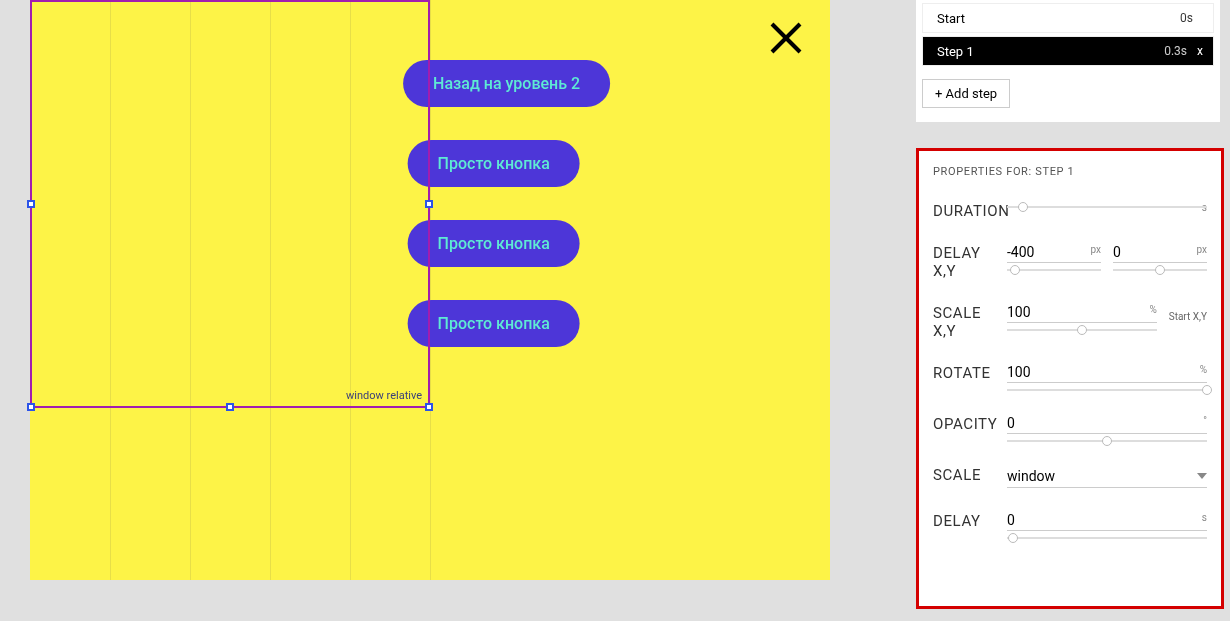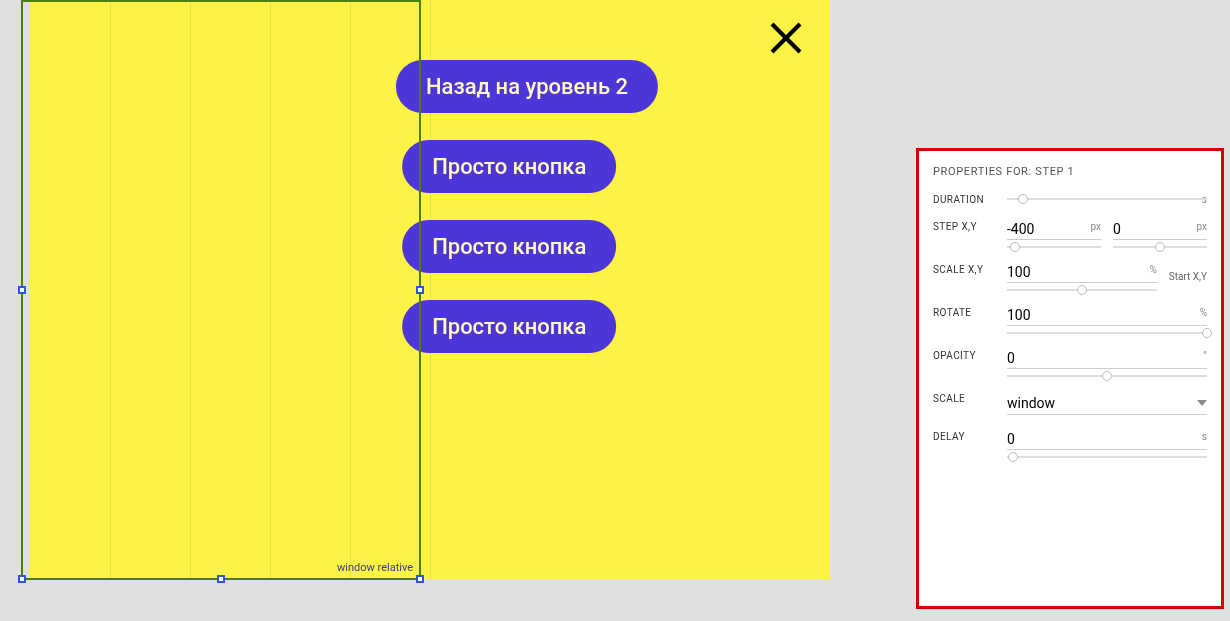--- a/index.html
+++ b/index.html
@@ -2,47 +2,47 @@
 <html><head>
 <meta charset="utf-8">
 <style>
   * { box-sizing: border-box; margin: 0; padding: 0; font-family: -apple-system, BlinkMacSystemFont, "Segoe UI", Roboto, Helvetica, Arial, sans-serif; }
   body { width: 1230px; height: 621px; background: #e0e0e0; position: relative; overflow: hidden; }
 
   
   .canvas-wrap { position: absolute; left: 0; top: 0; width: 890px; height: 621px; background: #e0e0e0; }
   .yellow-box { position: absolute; left: 30px; top: 0; width: 800px; height: 580px; background: #fdf347; }
   .grid-line { position: absolute; top: 0; bottom: 0; width: 1px; background: #d8d04a; opacity: .6; }
-  .selection { position: absolute; left: 21px; top: 0; width: 400px; height: 580px; border: 2px solid #4d7c0f; }
+  .selection { position: absolute; left: 30px; top: 0; width: 400px; height: 408px; border: 2px solid #a21caf; }
   .sel-handle { position: absolute; width: 8px; height: 8px; background: #fff; border: 2px solid #2c54e8; }
   .window-relative-tag { position: absolute; right: 6px; bottom: 4px; font-size: 11px; color: #3a3f7a; }
   .close-x { position: absolute; right: 24px; top: 18px; cursor: pointer; }
   .close-x svg { width: 40px; height: 40px; stroke:#000; stroke-width:4; }
-  .pill-btn { position: absolute; left: 50%; transform: translateX(-13%); padding: 14px 30px; background: #4d36d8; color: #fef9c3; border-radius: 999px; font-size: 22px; font-weight: 500; white-space: nowrap; cursor: pointer; }
+  .pill-btn { position: absolute; left: 50%; transform: translateX(-13%); padding: 14px 30px; background: #4d36d8; color: #5eead4; border-radius: 999px; font-size: 16px; font-weight: 500; white-space: nowrap; cursor: pointer; }
   .pill1 { top: 60px; }
   .pill2 { top: 140px; }
   .pill3 { top: 220px; }
   .pill4 { top: 300px; }
 
   
   .right-col { position: absolute; right: 0; top: 0; width: 320px; height: 621px; }
 
   .steps-panel { position: absolute; left: 6px; right: 10px; top: 0; background: #fff; padding-bottom: 14px; }
   .step-row { display: flex; align-items: center; height: 30px; padding: 0 10px 0 14px; font-size: 13px; border: 1px solid #eee; margin: 3px 6px; }
   .step-row.start { background: #fff; }
   .step-row.step1 { background: #000; color: #fff; }
   .step-row .spacer { flex: 1; }
   .step-row .time { font-size: 12px; opacity: .8; margin-right: 10px; }
   .step-row .xbtn { font-size: 12px; cursor: pointer; }
   .add-step { margin: 10px 6px 0 6px; display: inline-block; padding: 6px 12px; border: 1px solid #ccc; font-size: 13px; background: #fff; cursor: pointer; }
 
-  .props-panel { position: absolute; left: 6px; right: 6px; top: 148px; bottom: 12px; background: #fff; border: 3px solid #d40000; padding: 14px 14px 10px 14px; display: flex; flex-direction: column; gap: 14px; }
+  .props-panel { position: absolute; left: 6px; right: 6px; top: 148px; bottom: 12px; background: #fff; border: 3px solid #d40000; padding: 14px 14px 10px 14px; display: flex; flex-direction: column; gap: 22px; }
   .props-title { font-size: 11px; letter-spacing: .06em; color: #555; }
   .prop { display: flex; align-items: flex-start; gap: 12px; }
-  .prop-label { width: 62px; font-size: 10px; letter-spacing: .04em; color: #333; padding-top: 2px; }
+  .prop-label { width: 62px; font-size: 15px; letter-spacing: .04em; color: #333; padding-top: 2px; }
   .prop-fields { flex: 1; display: flex; align-items: center; gap: 12px; }
   .field { position: relative; flex: 1; }
   .field input.num { width: 100%; border: none; border-bottom: 1px solid #ccc; font-size: 14px; padding: 2px 18px 2px 0; background: transparent; outline: none; }
   .field .unit { position: absolute; right: 0; top: 2px; font-size: 10px; color: #888; }
   .slider { margin-top: 6px; height: 2px; background: #ddd; position: relative; }
   .slider .thumb { position: absolute; top: 50%; width: 10px; height: 10px; border-radius: 50%; background: #fff; border: 1px solid #bbb; transform: translate(-50%,-50%); }
   .differ-link { font-size: 10px; color: #666; cursor: pointer; white-space: nowrap; }
   .select-row { display: flex; align-items: center; border-bottom: 1px solid #ccc; padding: 2px 0; }
   .select-row .val { font-size: 14px; flex: 1; }
   .select-row .caret svg { width: 10px; height: 10px; }
@@ -76,38 +76,52 @@
     <div class="sel-handle" style="right:-5px; top:50%; transform:translateY(-50%);"></div>
     <div class="sel-handle" style="left:-5px; bottom:-5px;"></div>
     <div class="sel-handle" style="right:-5px; bottom:-5px;"></div>
     <div class="sel-handle" style="left:50%; bottom:-5px; transform:translateX(-50%);"></div>
     <div class="window-relative-tag">window relative</div>
   </div>
 </div>
 
 <div class="right-col">
 
+  <div class="steps-panel">
+    <div class="step-row start">
+      <span>Start</span>
+      <span class="spacer"></span>
+      <span class="time">0s</span>
+    </div>
+    <div class="step-row step1">
+      <span>Step 1</span>
+      <span class="spacer"></span>
+      <span class="time">0.3s</span>
+      <span class="xbtn">x</span>
+    </div>
+    <div class="add-step">+ Add step</div>
+  </div>
 
   <div class="props-panel">
     <div class="props-title">PROPERTIES FOR: STEP 1</div>
 
     <div class="prop">
       <div class="prop-label">DURATION</div>
       <div class="prop-fields">
         <div class="field">
           <span class="unit">s</span>
           <div class="slider">
               <div class="thumb" style="left:8%"></div>
             </div>
         </div>
       </div>
     </div>
 
     <div class="prop">
-      <div class="prop-label">STEP X,Y</div>
+      <div class="prop-label">DELAY X,Y</div>
       <div class="prop-fields">
         <div class="field">
           <input class="num" value="-400" style="">
           <span class="unit">px</span>
           <div class="slider">
               <div class="thumb" style="left:8%"></div>
             </div>
         </div>
         <div class="field">
           <input class="num" value="0" style="">

